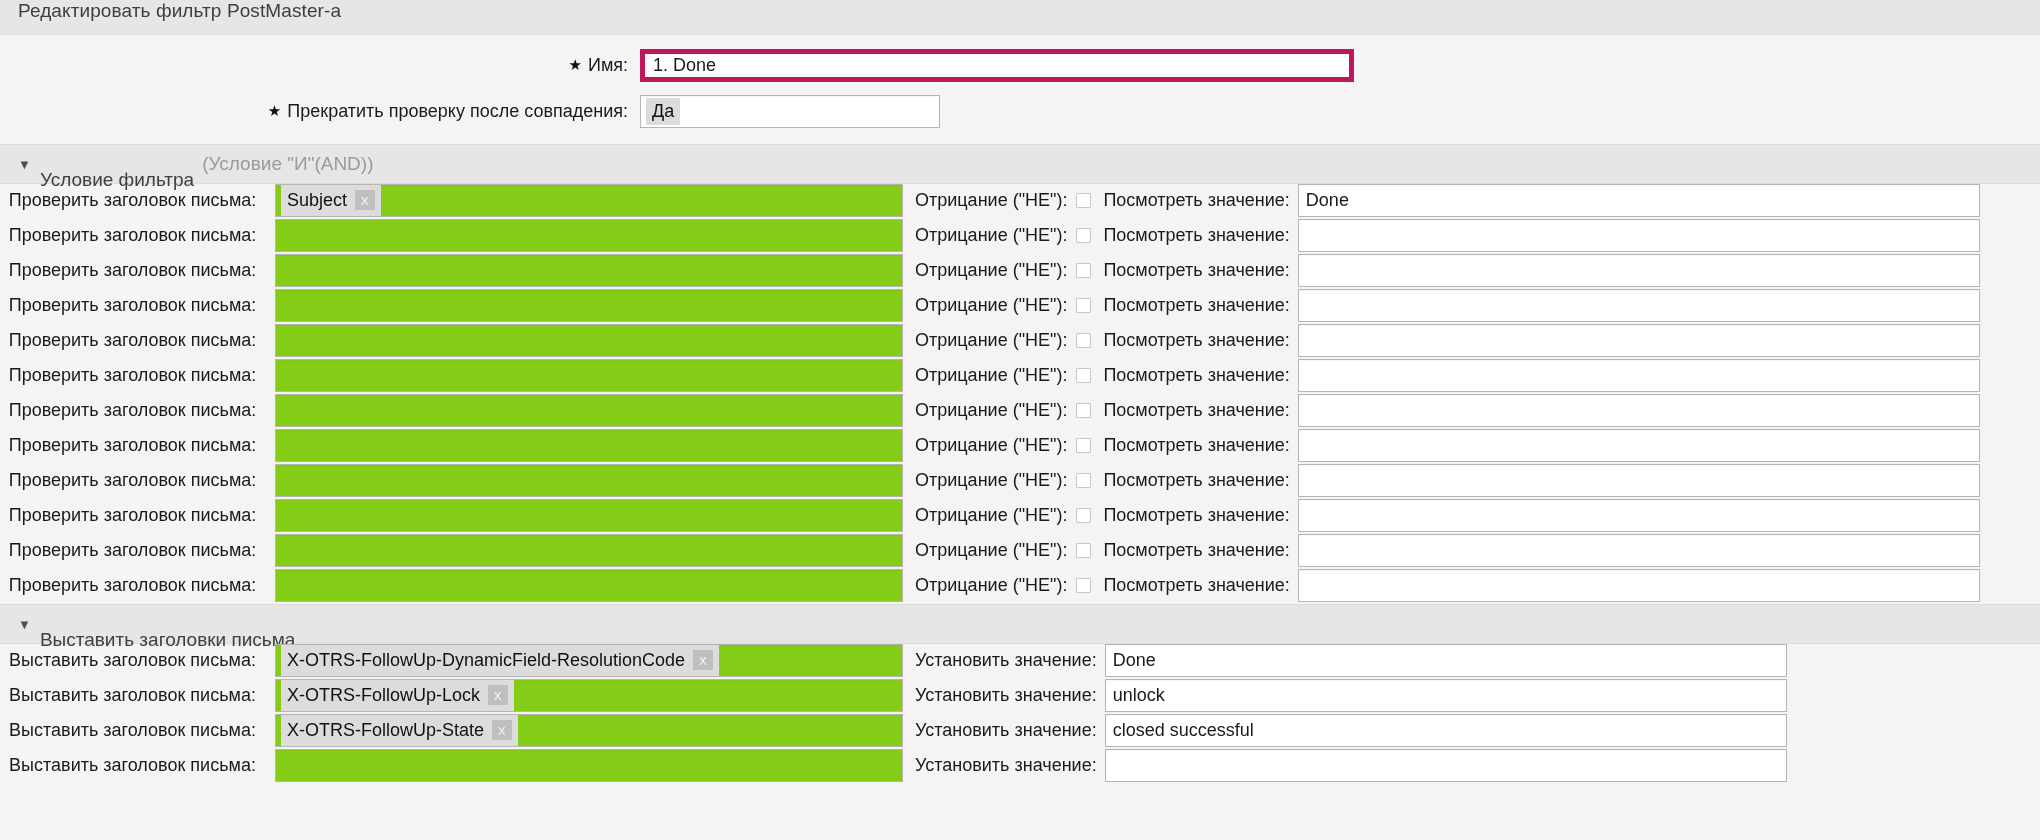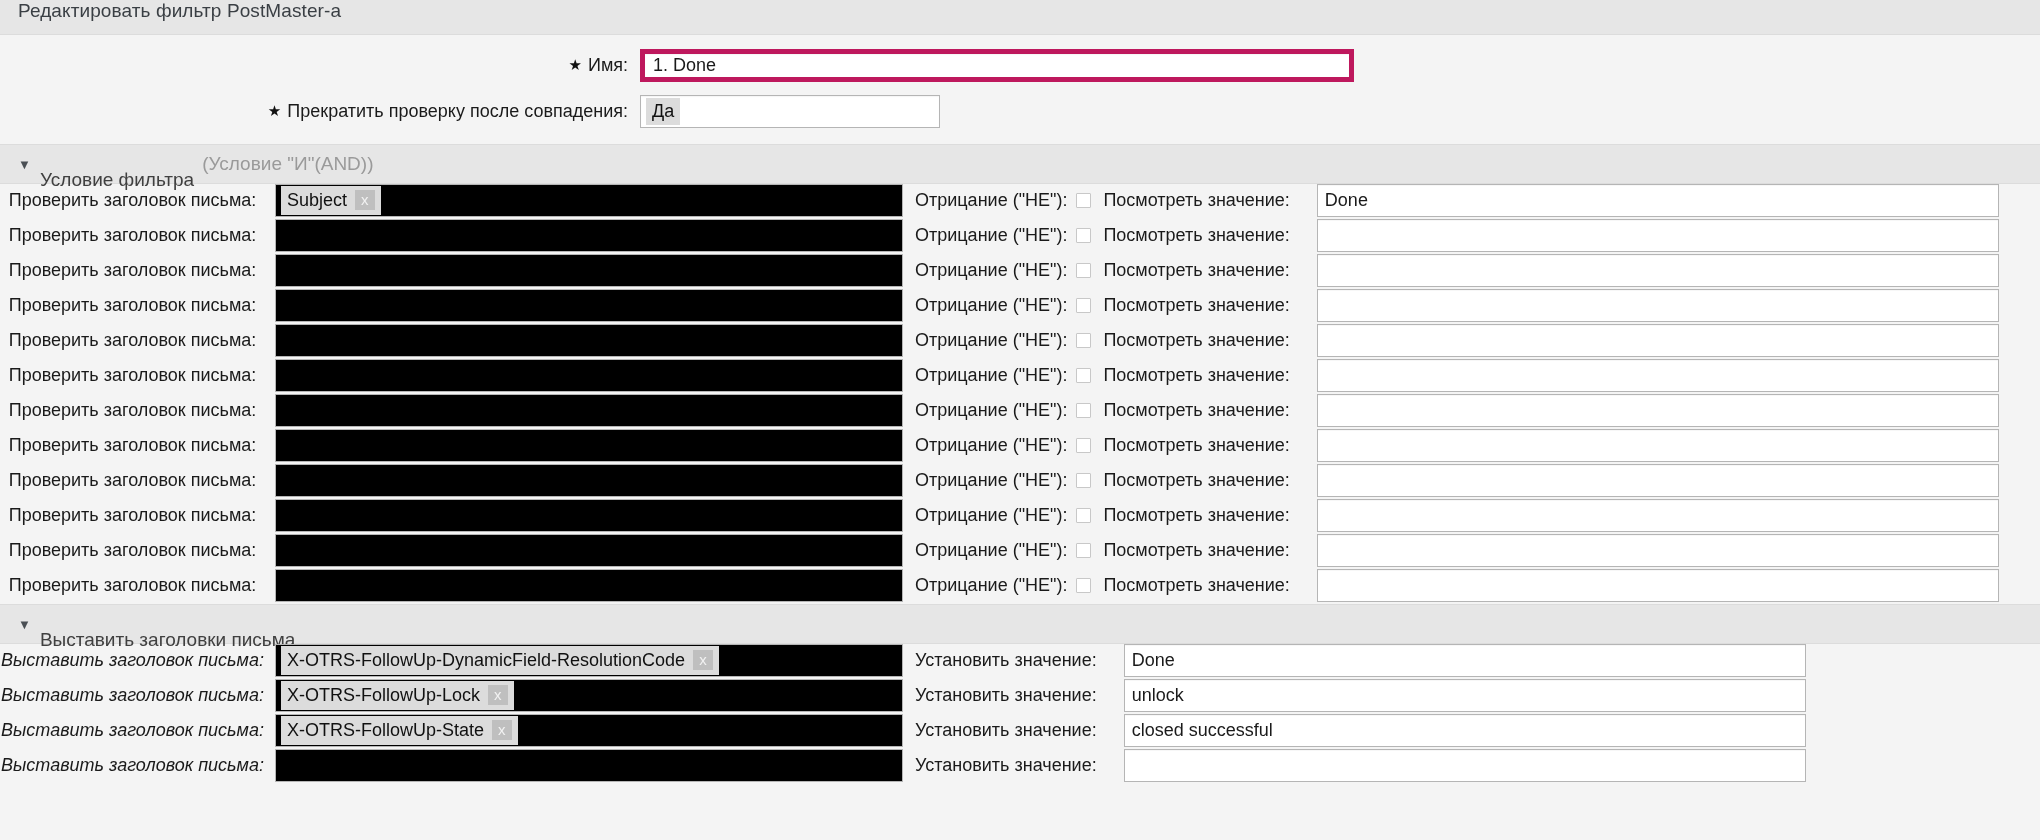--- a/index.html
+++ b/index.html
@@ -145,24 +145,23 @@
     font-size: 18px;
     line-height: 33px;
     white-space: nowrap;
     box-sizing: border-box;
     flex: 0 0 auto;
   }
   .cell-select {
     width: 628px;
     height: 33px;
     border: 1px solid #b5b5b5;
-    background: #000000;
-    box-sizing: border-box;
-    display: flex;
-    align-items: center;
+    background: #84cc16;
+    box-sizing: border-box;
+    display: flex;
     padding: 0 5px;
     flex: 0 0 auto;
     box-shadow: inset 0 1px 1px rgba(0,0,0,.035);
   }
   .neg-label {
     font-size: 18px;
     line-height: 33px;
     padding-left: 12px;
     white-space: nowrap;
     flex: 0 0 auto;
@@ -190,27 +189,26 @@
     border: 1px solid #b5b5b5;
     background: #fff;
     box-sizing: border-box;
     display: flex;
     align-items: center;
     padding: 0 7px;
     font-size: 18px;
     color: #1a1a1a;
     flex: 0 0 auto;
     box-shadow: inset 0 1px 1px rgba(0,0,0,.035);
-    margin-left: 19px;
   }
   .cell-input.filter-val { width: 682px; }
   .cell-input.set-val { width: 682px; }
 
   .set-rows .cell-select { width: 628px; }
-  .set-rows .row-label { width: 275px; font-style: italic; }
+  .set-rows .row-label { width: 275px; }
 </style>
 </head>
 <body>
 
 <div class="win-header">
   <span class="title">Редактировать фильтр PostMaster-a</span>
 </div>
 
 <div class="top-form">
 

